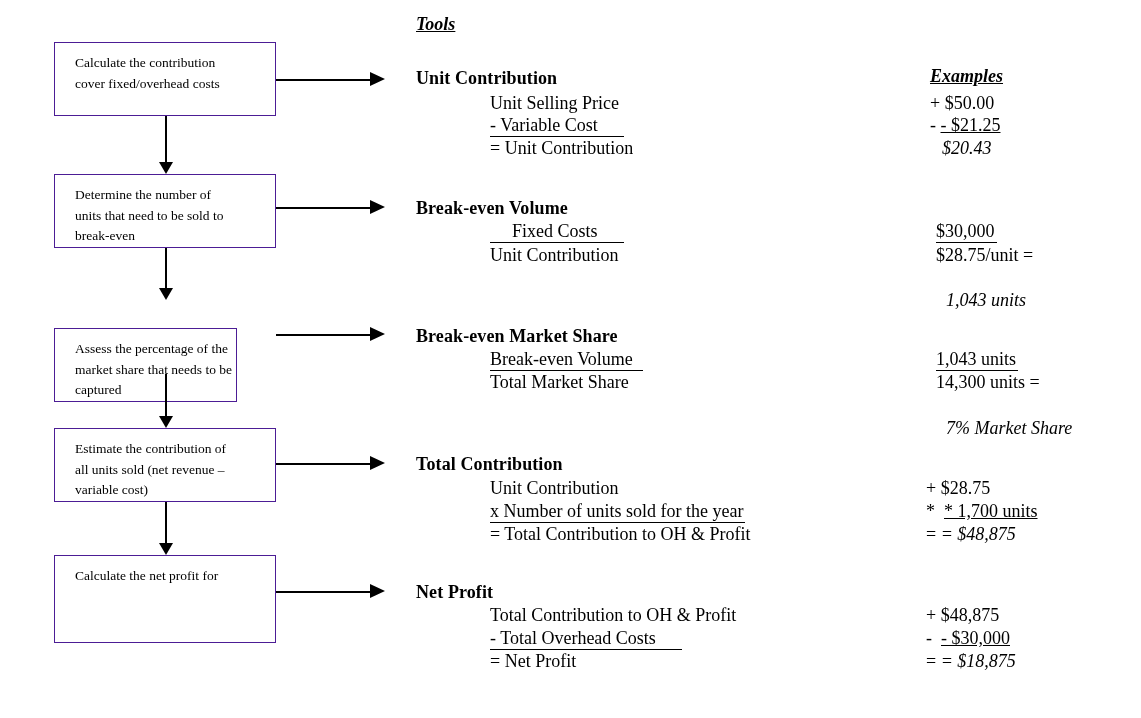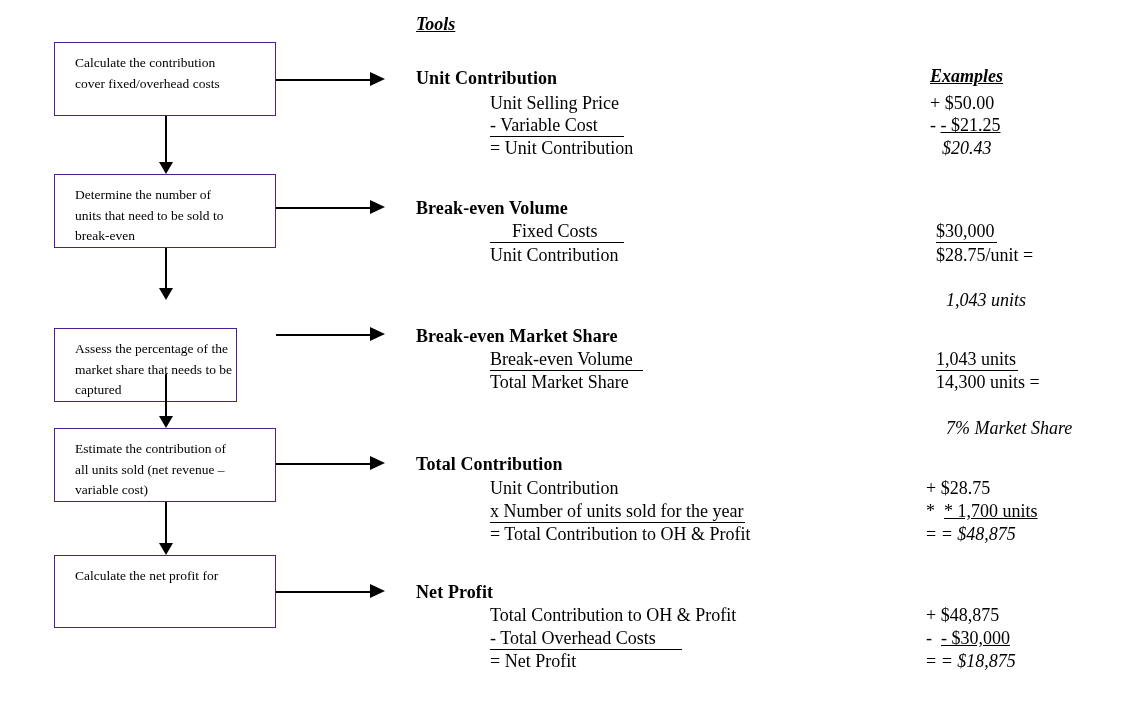--- a/index.html
+++ b/index.html
@@ -136,21 +136,21 @@
     <span class="line">market share that needs to be</span>
     <span class="line">captured</span>
   </div>
 
   <div class="flow-box" style="left:54px; top:428px; width:222px; height:74px;">
     <span class="line">Estimate the contribution of</span>
     <span class="line">all units sold (net revenue –</span>
     <span class="line">variable cost)</span>
   </div>
 
-  <div class="flow-box" style="left:54px; top:555px; width:222px; height:73px;">
+  <div class="flow-box" style="left:54px; top:555px; width:222px; height:88px;">
     <span class="line">Calculate the net profit for</span>
   </div>
 
   <div class="v-arrow" style="left:165px; top:116px;">
     <div class="stem" style="height:46px;"></div>
     <div class="head" style="top:46px;"></div>
   </div>
   <div class="v-arrow" style="left:165px; top:248px;">
     <div class="stem" style="height:40px;"></div>
     <div class="head" style="top:40px;"></div>

